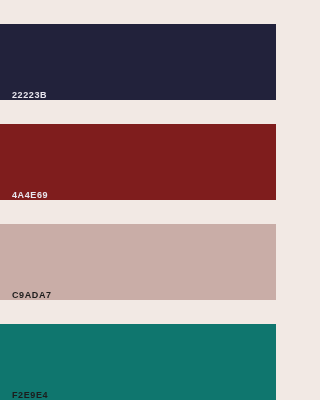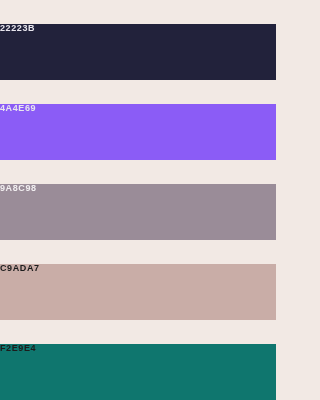--- a/index.html
+++ b/index.html
@@ -20,22 +20,23 @@
     width: 276px;
     height: 400px;
     display: flex;
     flex-direction: column;
   }
 
   .swatch {
     flex: 1 1 0;
     position: relative;
     display: flex;
-    align-items: flex-start;
+    align-items: flex-end;
     box-sizing: border-box;
+    padding-left: 12px;
     margin-top: 24px;
   }
 
   .swatch-label {
     font-size: 9px;
     font-weight: bold;
     letter-spacing: 0.6px;
     line-height: 1;
     white-space: nowrap;
     -webkit-font-smoothing: antialiased;
@@ -43,27 +44,24 @@
 </style>
 </head>
 <body>
 
 <div class="palette">
 
   <div class="swatch" style="background-color: rgb(34, 34, 59);">
     <span class="swatch-label" style="color: rgb(232, 230, 238);">22223B</span>
   </div>
 
-  <div class="swatch" style="background-color: #8b5cf6;">
+  <div class="swatch" style="background-color: #7f1d1d;">
     <span class="swatch-label" style="color: rgb(232, 230, 238);">4A4E69</span>
   </div>
 
-  <div class="swatch" style="background-color: rgb(154, 140, 152);">
-    <span class="swatch-label" style="color: rgb(242, 239, 241);">9A8C98</span>
-  </div>
 
   <div class="swatch" style="background-color: rgb(201, 173, 167);">
     <span class="swatch-label" style="color: rgb(28, 28, 28);">C9ADA7</span>
   </div>
 
   <div class="swatch" style="background-color: #0f766e;">
     <span class="swatch-label" style="color: rgb(28, 28, 28);">F2E9E4</span>
   </div>
 
 </div>

